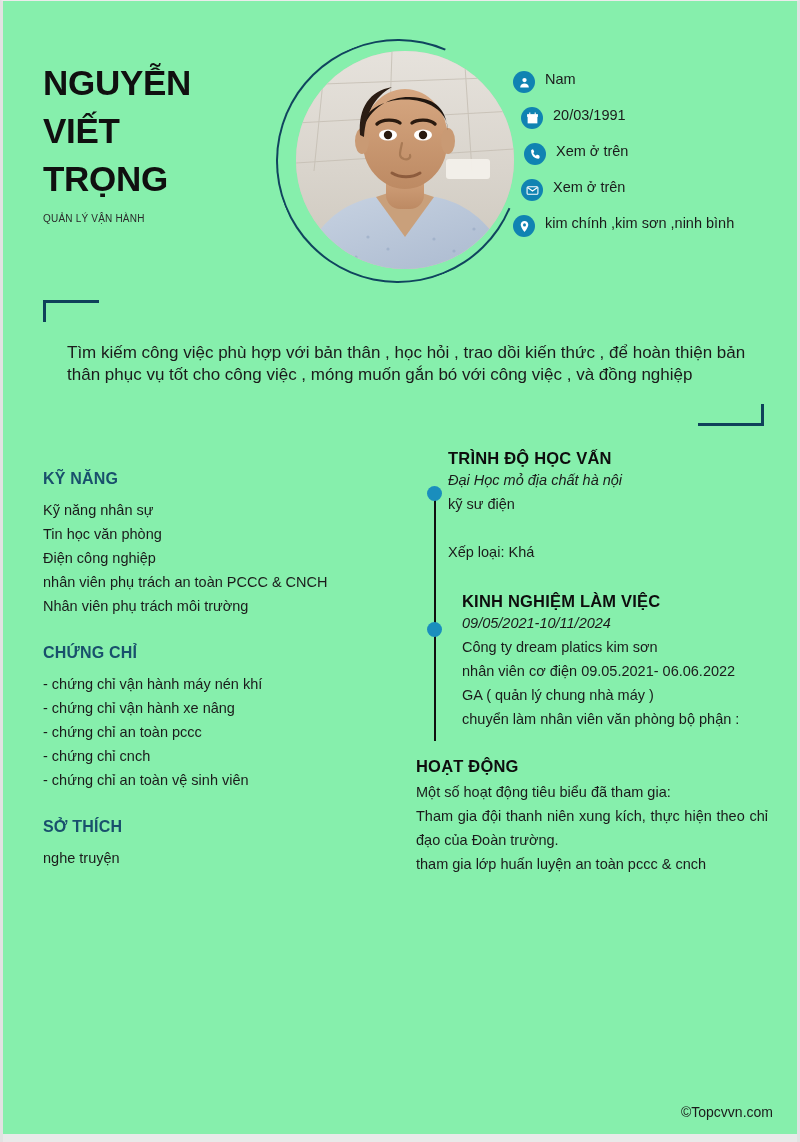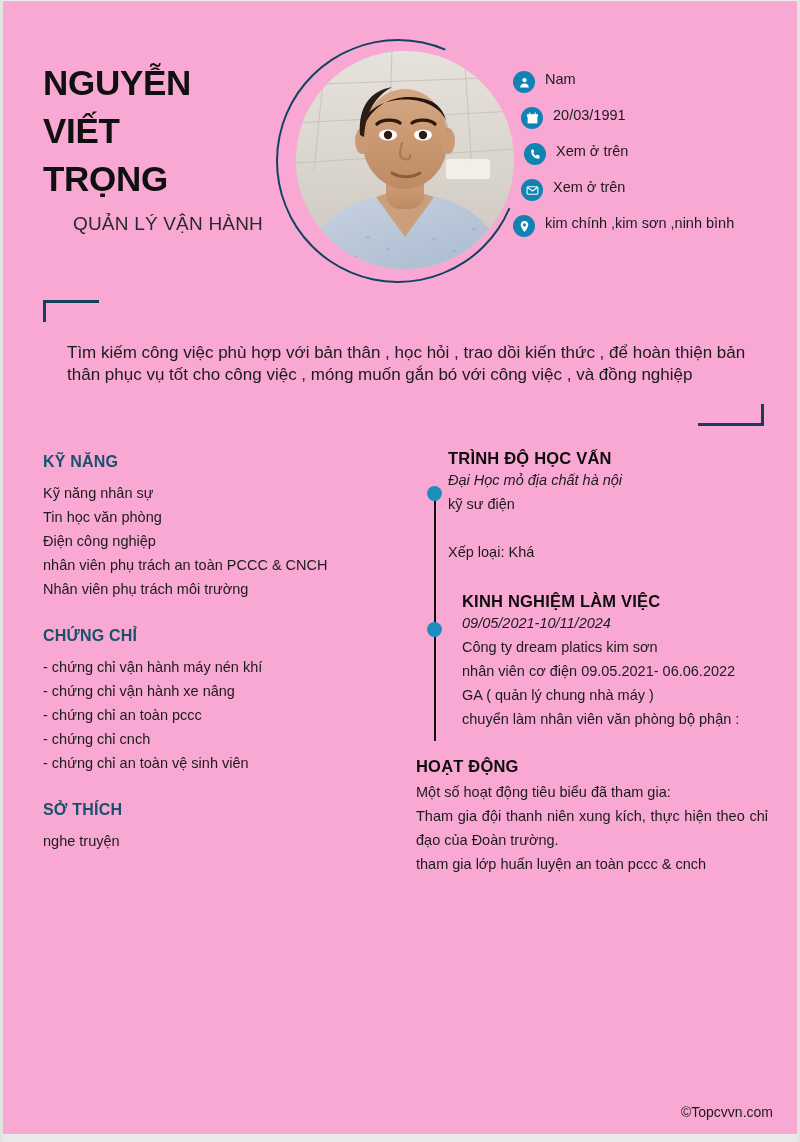--- a/index.html
+++ b/index.html
@@ -9,21 +9,21 @@
     height: 1142px;
     background: #ffffff;
     font-family: "Liberation Sans", sans-serif;
     -webkit-font-smoothing: antialiased;
   }
 
   #page {
     position: relative;
     width: 800px;
     height: 1142px;
-    background: #f9a8d4;
+    background: #86efac;
     border-left: 3px solid #e2e2e2;
     border-right: 3px solid #e2e2e2;
     border-top: 1px solid #ececec;
     overflow: hidden;
   }
 
   
   #header {
     position: absolute;
     left: 0; top: 0;
@@ -41,24 +41,23 @@
   .name-line {
     font-size: 35px;
     font-weight: bold;
     color: #101010;
     line-height: 48px;
     letter-spacing: -0.3px;
   }
 
   #job-title {
     margin-top: 10px;
-    font-size: 19px;
+    font-size: 10px;
     color: #2a2a2a;
     letter-spacing: 0.2px;
-    text-align: center;
   }
 
   
   #photo-wrap {
     position: absolute;
     left: 273px;
     top: 38px;
     width: 250px;
     height: 250px;
   }
@@ -166,20 +165,21 @@
     top: 448px;
     width: 350px;
   }
 
   .lc-heading {
     font-size: 16px;
     font-weight: bold;
     color: #19506c;
     letter-spacing: 0.2px;
     margin-bottom: 10px;
+    margin-top: 17px;
   }
 
   .lc-item {
     font-size: 14.5px;
     line-height: 24px;
     color: #1b1b1b;
   }
 
   .lc-section { margin-bottom: 26px; }
 

